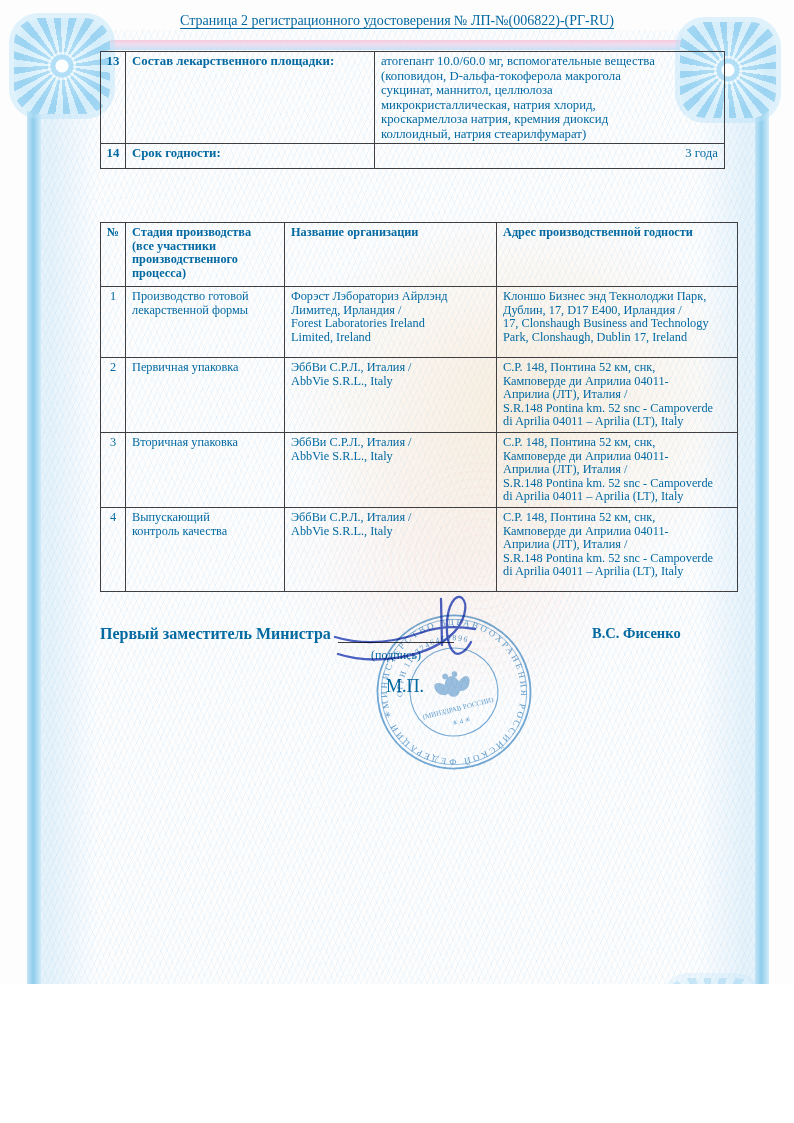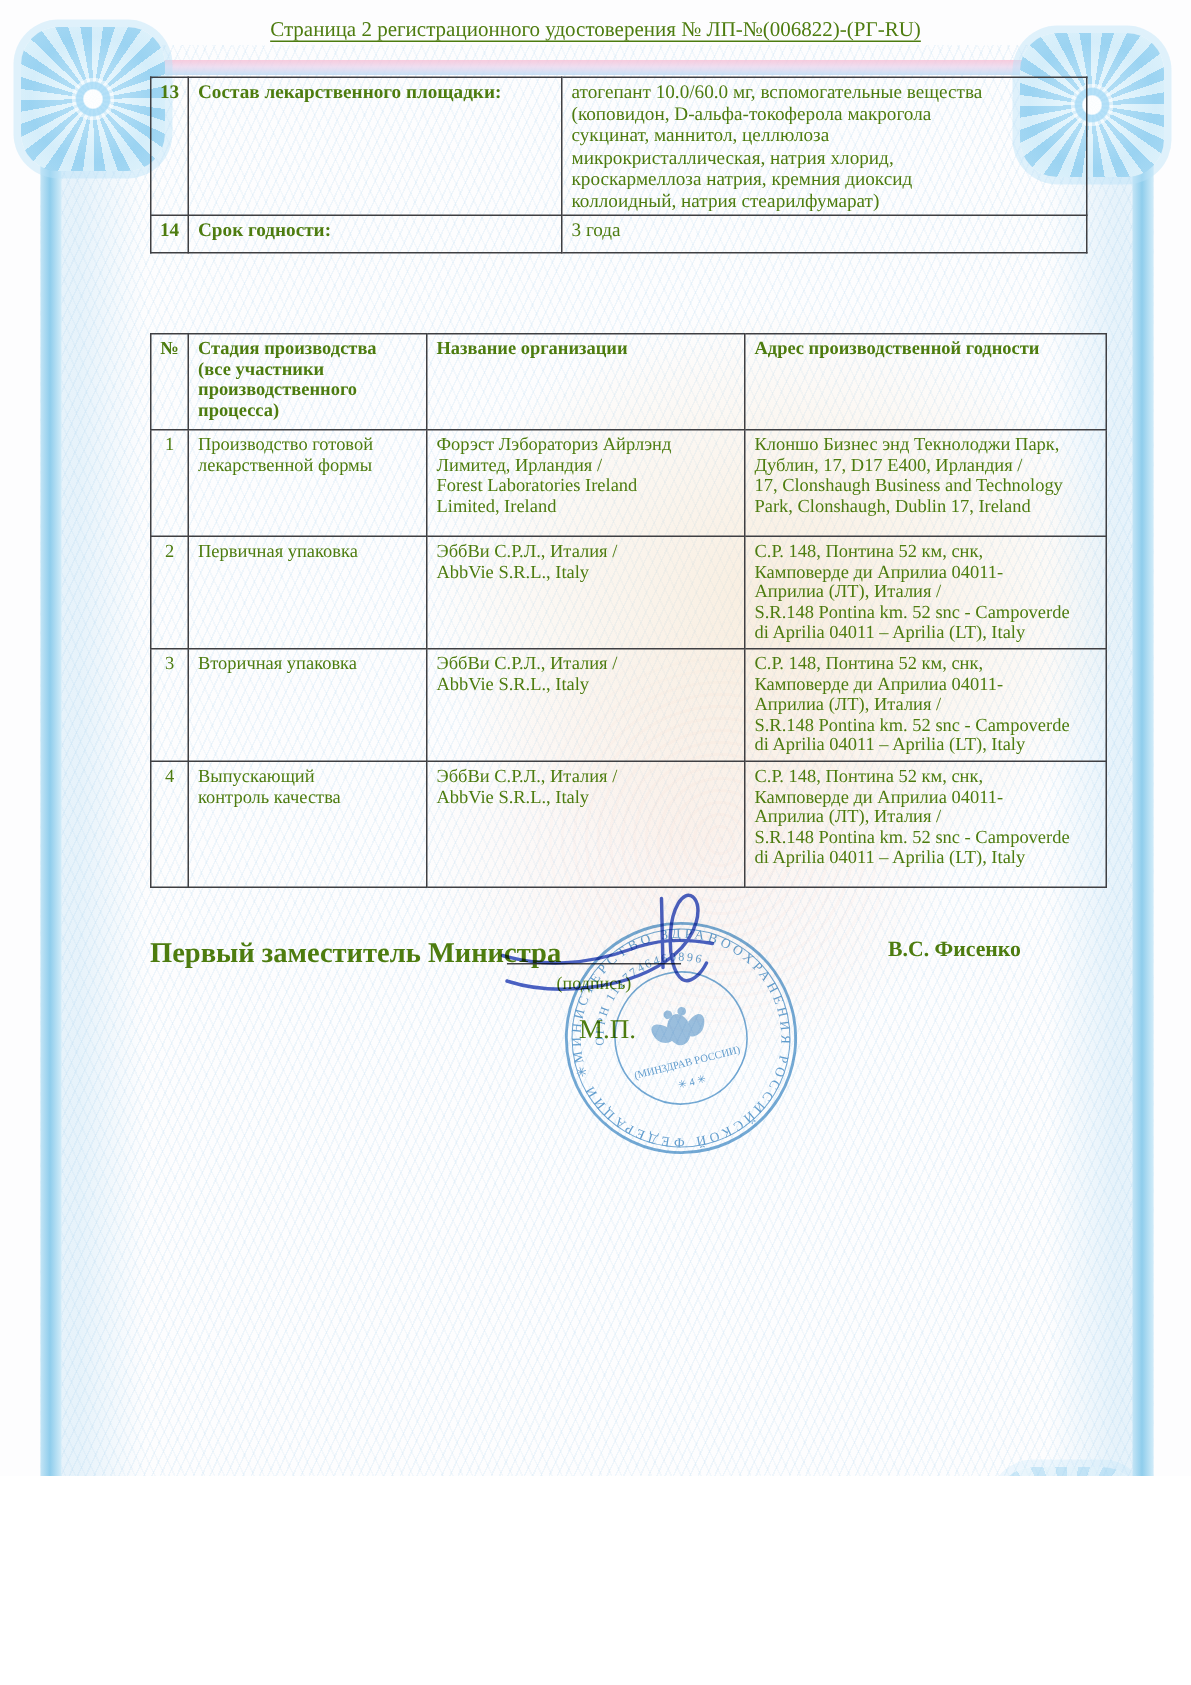--- a/index.html
+++ b/index.html
@@ -1,19 +1,19 @@
 <!DOCTYPE html>
 <html><head>
 <meta charset="utf-8">
 <style>
   html,body{margin:0;padding:0;background:#ffffff;}
   .page{
     position:relative;width:794px;height:984px;margin:0 auto;
     background:#fdfdfe;overflow:hidden;
-    font-family:"Liberation Serif","DejaVu Serif",serif;color:#4d7c0f;
+    font-family:"Liberation Serif","DejaVu Serif",serif;color:#0369a1;
   }
   
   .guilloche{
     position:absolute;left:27px;top:30px;width:742px;height:976px;
     background:
       linear-gradient(90deg, rgba(150,205,238,.22) 0 26px, rgba(150,205,238,0) 70px calc(100% - 70px), rgba(150,205,238,.22) calc(100% - 26px)),
       repeating-linear-gradient(115deg, rgba(140,195,232,.13) 0 1px, rgba(0,0,0,0) 1px 5px),
       repeating-linear-gradient(65deg, rgba(140,195,232,.09) 0 1px, rgba(0,0,0,0) 1px 6px);
   }
   .scan-tint{
@@ -54,34 +54,34 @@
     font-size:14px;text-decoration:underline;text-underline-offset:3px;
   }
   table{border-collapse:collapse;table-layout:fixed;position:absolute;background:transparent;}
   td{border:1px solid #3f3f42;vertical-align:top;padding:2px 6px;font-size:12.8px;line-height:14.5px;}
   .prewrap{white-space:pre-line;}
   .t1{left:100px;top:51px;width:595px;}
   .t1 .num{width:22px;text-align:center;font-weight:bold;padding:2px 1px;}
   .t1 .label{width:236px;font-weight:bold;}
   .t1 .value{width:337px;font-family:Liberation Serif, serif;}
   .t1 tr.r13{height:92px;padding-left:40px;} .t1 tr.r14{height:25px;}
-  .t1 .value.center{text-align:left;}
+  .t1 .value.center{text-align:right;}
   .intro{
     position:absolute;left:90px;top:181px;width:614px;text-align:center;
     font-size:13px;line-height:16.5px;
   }
   .t2{left:100px;top:222px;width:595px;}
   .t2 td{font-size:12.3px;line-height:13.6px;padding:3px 6px;}
   .t2 .num{width:22px;text-align:center;padding:3px 1px;}
   .t2 .c-stage{width:146px;} .t2 .c-org{width:199px;} .t2 .c-addr{width:228px;}
   .t2 tr.hdr td{font-weight:bold;}
   .t2 tr.hdr{height:64px;} .t2 tr.r1{height:71px;} .t2 tr.r2{height:74px;}
   .t2 tr.r3{height:74px;} .t2 tr.r4{height:84px;}
   
-  .sig-title{position:absolute;left:100px;top:625px;font-weight:bold;font-size:19px;}
+  .sig-title{position:absolute;left:100px;top:625px;font-weight:bold;font-size:16px;}
   .sig-name{position:absolute;left:592px;top:625px;font-weight:bold;font-size:14.5px;}
   .sig-line{position:absolute;left:338px;top:620px;width:116px;height:22px;border-bottom:1px solid #3f3f42;}
   .sig-caption{position:absolute;left:338px;top:648px;width:116px;text-align:center;font-size:12px;}
   .seal-mark{position:absolute;left:376px;top:676px;font-size:18px;margin-left:10px;}
   .stamp{position:absolute;left:363px;top:606px;width:182px;height:172px;
     mix-blend-mode:multiply;opacity:.85;transform:rotate(-14deg);}
   .signature-ink{position:absolute;left:330px;top:592px;width:172px;height:78px;mix-blend-mode:multiply;}
 </style>
 </head>
 <body>

